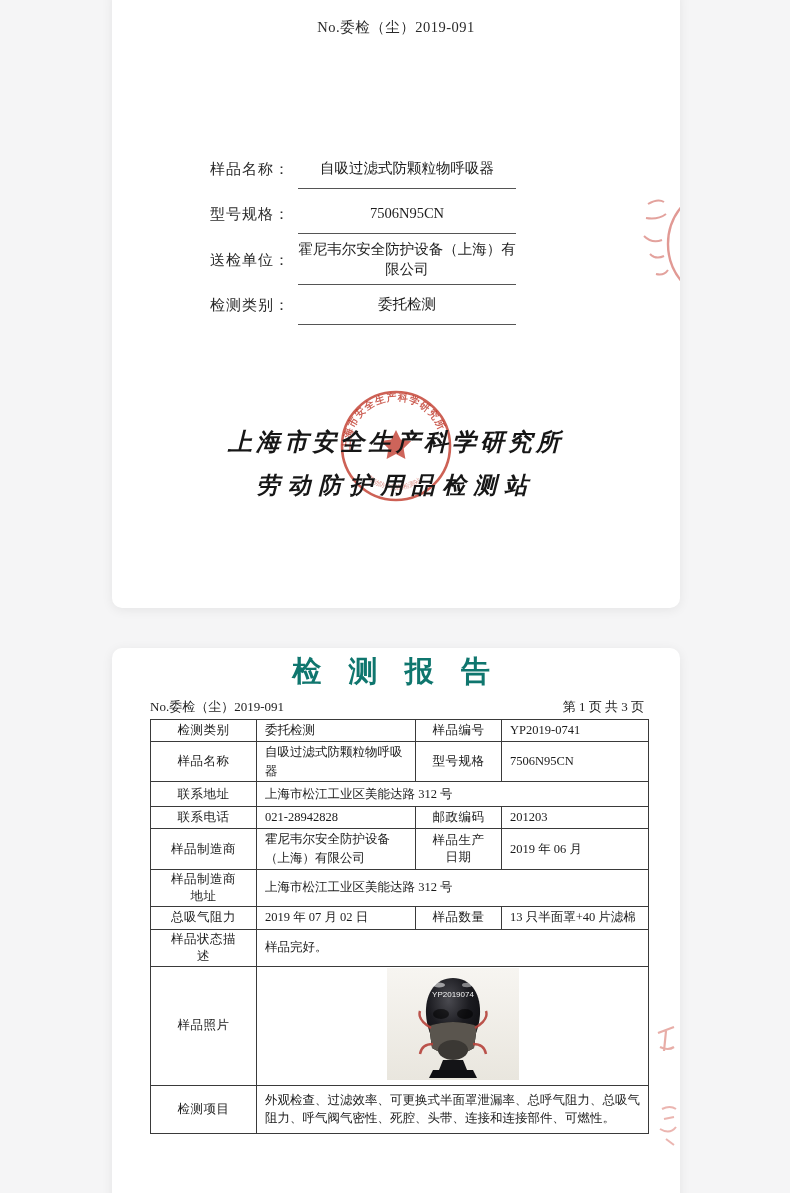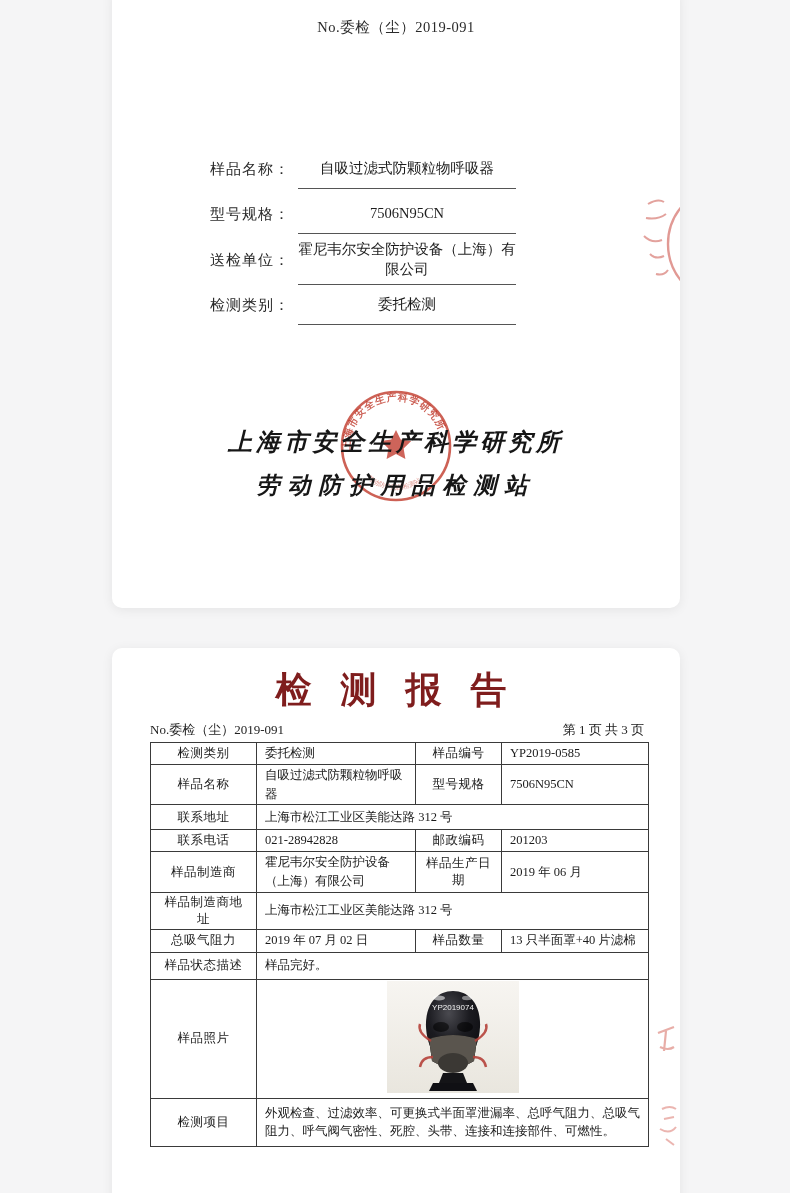--- a/index.html
+++ b/index.html
@@ -28,29 +28,29 @@
   .p1-institute{position:absolute;top:440px;left:0;width:100%;text-align:center;
     font-style:italic;font-weight:700;color:#161616;}
   .p1-institute .l1{font-size:24px;letter-spacing:4px;}
   .p1-institute .l2{font-size:23px;letter-spacing:8px;margin-top:12px;}
   .stamp-svg{position:absolute;top:398px;left:222px;}
   .frag-svg{position:absolute;}
 
   
   .p2-head{margin-top:40px;text-align:center;font-style:italic;font-weight:700;
     font-size:19px;letter-spacing:2.5px;color:#161616;}
-  .p2-title{margin-top:18px;text-align:center;font-weight:700;font-size:36px;
-    letter-spacing:10px;color:#7f1d1d;}
+  .p2-title{margin-top:4px;text-align:center;font-weight:700;font-size:29px;
+    letter-spacing:10px;color:#0f766e;}
   .p2-noline{display:flex;justify-content:space-between;align-items:flex-end;
     margin:6px 36px 3px 38px;font-size:13px;color:#222;}
   table.report{border-collapse:collapse;margin-left:38px;width:498px;
     table-layout:fixed;border:1.6px solid #222;}
   table.report td{border:1px solid #3a3a3a;font-size:12.5px;color:#1b1b1b;
     vertical-align:middle;overflow:hidden;}
-  td.lab{text-align:center;letter-spacing:.5px;padding:1px 9px;}
+  td.lab{text-align:center;letter-spacing:.5px;padding:1px 16px;}
   td.val{text-align:left;padding:1px 8px;line-height:1.5;}
   .photo-cell{text-align:center;vertical-align:middle;}
 </style>
 </head>
 <body>
 
 <div class="card" id="card1">
 
   <div class="p1-no">No.委检（尘）2019-091</div>
 
@@ -111,21 +111,21 @@
         <col style="width:106px">
         <col style="width:159px">
         <col style="width:86px">
         <col style="width:147px">
       </colgroup>
     <tbody>
         <tr style="height:21px">
       <td class="lab">检测类别</td>
       <td class="val">委托检测</td>
       <td class="lab">样品编号</td>
-      <td class="val">YP2019-0585</td>
+      <td class="val">YP2019-0741</td>
     </tr>
     <tr style="height:23px">
       <td class="lab">样品名称</td>
       <td class="val">自吸过滤式防颗粒物呼吸器</td>
       <td class="lab">型号规格</td>
       <td class="val">7506N95CN</td>
     </tr>
     <tr style="height:25px">
       <td class="lab">联系地址</td>
       <td class="val" colspan="3">上海市松江工业区美能达路 312 号</td>

